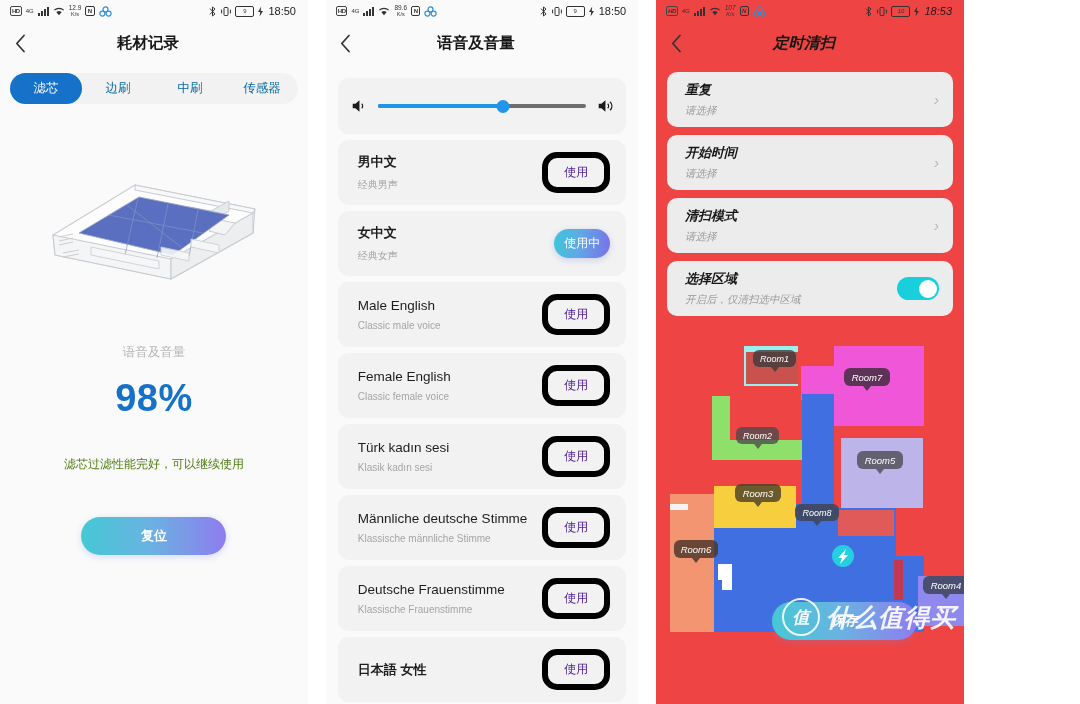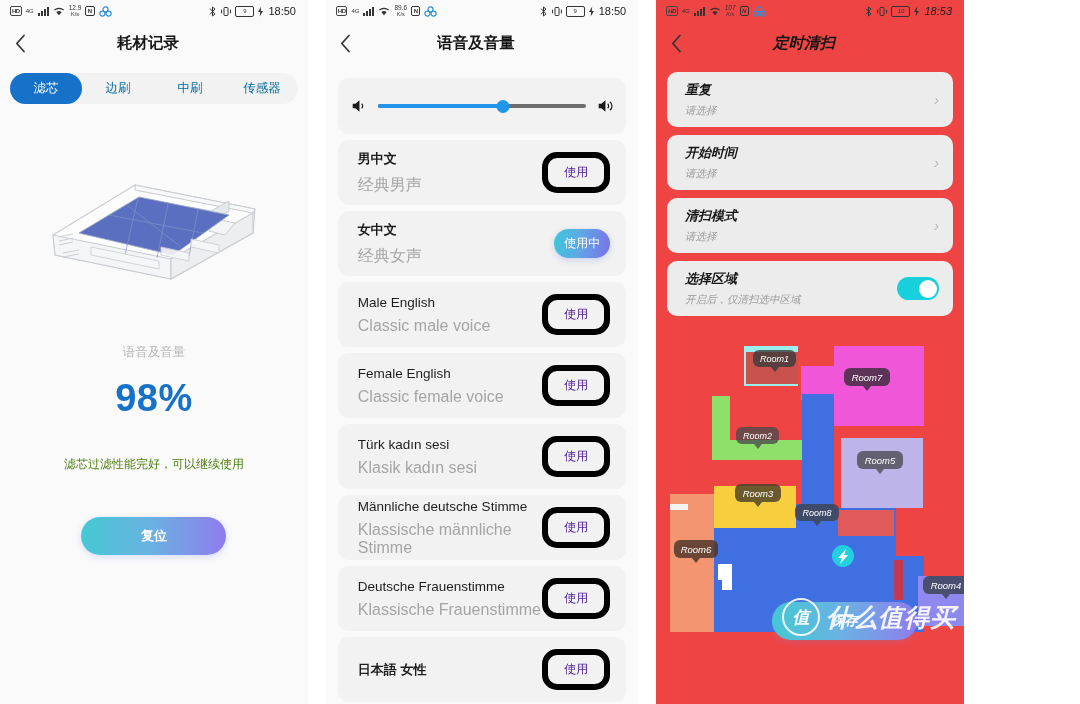--- a/index.html
+++ b/index.html
@@ -113,21 +113,21 @@
     transform:translateX(-50%);
   }
   .voice-list{margin-top:6px;}
   .voice-item{
     margin:6px 12px 0 12px;height:65px;background:#f2f2f2;border-radius:11px;
     display:flex;align-items:center;justify-content:space-between;
     padding:0 16px 0 20px;box-sizing:border-box;
   }
   .v-name{font-size:13px;color:#1d1d1d;font-weight:bold;}
   .v-name.latin{font-weight:normal;font-size:13.5px;}
-  .v-desc{font-size:16px;color:#a5a5a5;margin-top:7px;}
+  .v-desc{font-size:10px;color:#a5a5a5;margin-top:7px;}
   .use-btn{
     width:56px;height:29px;border-radius:15px;border:6px solid #000000;
     background:transparent;display:flex;align-items:center;justify-content:center;
     font-size:12px;color:#4c1d95;cursor:pointer;flex:none;
   }
   .use-btn.active{
     border:none;color:#fff;
     background:linear-gradient(100deg,#3cc8d8 0%,#5fa9e6 45%,#7b6fe8 100%);
     box-shadow:0 2px 6px rgba(110,130,225,.3);
   }

